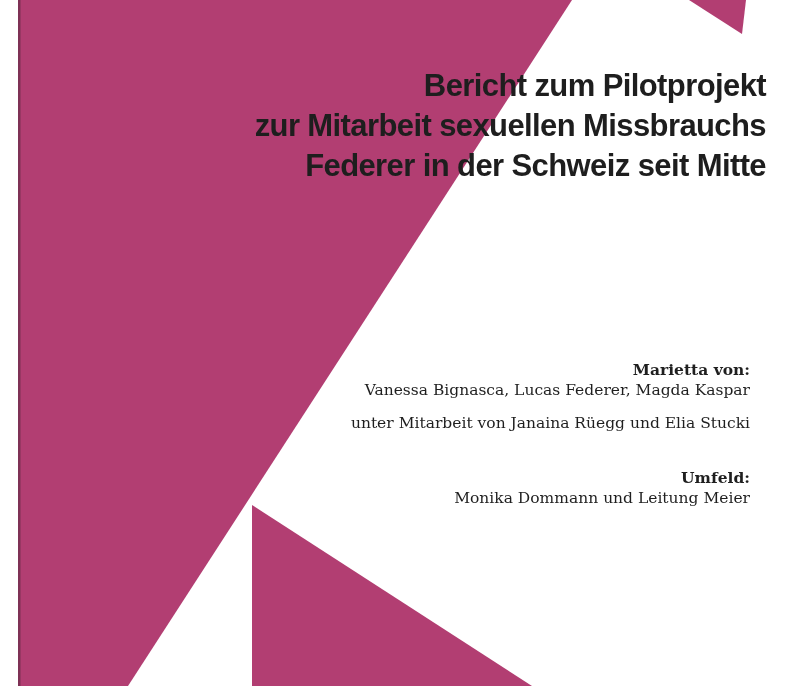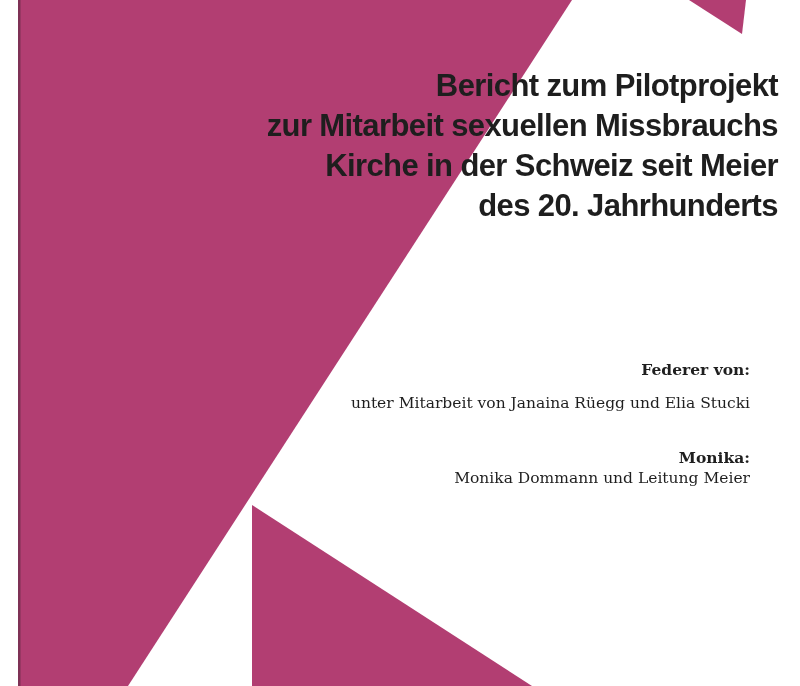--- a/index.html
+++ b/index.html
@@ -19,21 +19,21 @@
     position: absolute;
     left: 0;
     top: 0;
     width: 800px;
     height: 686px;
     display: block;
   }
   .title-block {
     position: absolute;
     top: 66px;
-    right: 22px;
+    right: 34px;
     text-align: right;
     font-family: "Liberation Sans", sans-serif;
     font-weight: bold;
     font-size: 31px;
     line-height: 40px;
     letter-spacing: -0.6px;
     color: #1e1e1e;
     white-space: nowrap;
   }
   .credits-block {
@@ -64,30 +64,30 @@
     <rect x="18" y="0" width="2.5" height="686" fill="#7e3155"></rect>
 
     <polygon points="689,0 746,0 742,34" fill="#b23e72"></polygon>
 
     <polygon points="252,505 532,686 252,686" fill="#b23e72"></polygon>
   </svg>
 
   <div class="title-block">
     <div>Bericht zum Pilotprojekt</div>
     <div>zur Mitarbeit sexuellen Missbrauchs</div>
-    <div>Kirche in der Schweiz seit Meier</div>
-    <div>des 20. Jahrhunderts</div>
+    <div>Federer in der Schweiz seit Mitte</div>
   </div>
 
   <div class="credits-block">
     <div class="credits-group">
-      <div class="credits-label">Federer von:</div>
+      <div class="credits-label">Marietta von:</div>
+      <div>Vanessa Bignasca, Lucas Federer, Magda Kaspar</div>
     </div>
     <div class="credits-group mitarbeit">
       <div>unter Mitarbeit von Janaina Rüegg und Elia Stucki</div>
     </div>
     <div class="credits-group leitung">
-      <div class="credits-label">Monika:</div>
+      <div class="credits-label">Umfeld:</div>
       <div>Monika Dommann und Leitung Meier</div>
     </div>
   </div>
 
 </div>
 
 </body></html>

